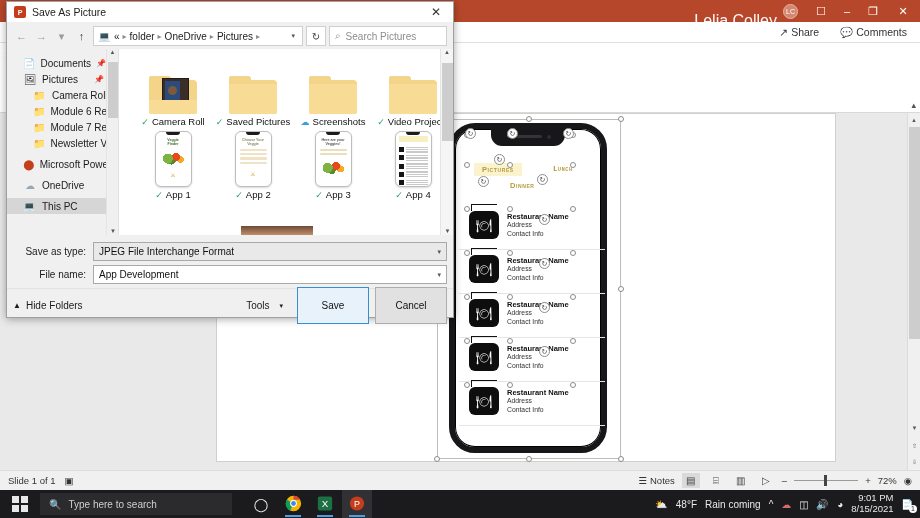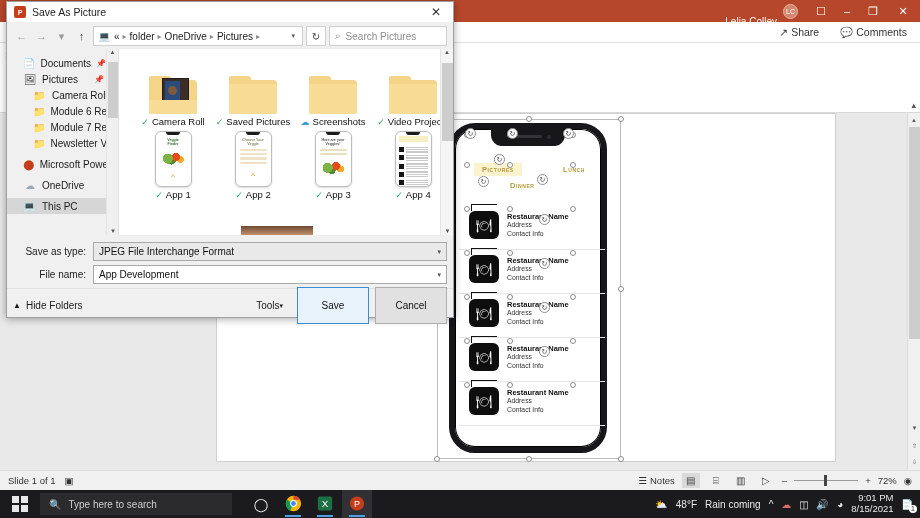--- a/index.html
+++ b/index.html
@@ -13,21 +13,21 @@
   }
 
   
   #ppt { position:absolute; inset:0; background:#f3f2f1; }
 
   .ppt-titlebar {
     position:absolute; left:0; top:0; width:920px; height:22px;
     background:#b7472a; color:#fff;
     display:flex; align-items:center; justify-content:flex-end;
   }
-  .tb-user { font-size:10px; margin-right:6px; opacity:.97;margin-top:20px; }
+  .tb-user { font-size:16px; margin-right:6px; opacity:.97;margin-top:20px; }
   .tb-avatar {
     width:15px; height:15px; border-radius:50%;
     background:#d4866f; color:#fff; font-size:7px;
     display:flex; align-items:center; justify-content:center;
     margin-right:10px; border:1px solid #e7b4a4;
   }
   .tb-btn {
     width:26px; height:22px; display:flex; align-items:center;
     justify-content:center; font-size:11px; color:#fff;
   }
@@ -117,21 +117,21 @@
            width:74px; height:17px; background:#17171a; border-radius:0 0 11px 11px; }
   .notch .spk { position:absolute; left:50%; transform:translateX(-50%); top:6px;
                 width:28px; height:3px; background:#33333a; border-radius:2px; }
   .notch .cam { position:absolute; right:14px; top:6px; width:4px; height:4px;
                 border-radius:50%; background:#2c2c34; }
 
   .meals { position:absolute; left:0; top:26px; width:100%; height:44px; }
   .meal { position:absolute; font-size:7.5px; letter-spacing:.6px; color:#b59a3c;
           font-variant:small-caps; font-weight:bold; }
   .meal.bf { left:19px; top:8px; background:#fbf3cd; padding:2px 8px; }
-  .meal.ln { left:108px; top:10px; }
+  .meal.ln { left:98px; top:10px;font-family:Liberation Mono, monospace; }
   .meal.dn { left:55px; top:26px; }
 
   .rest-row { position:absolute; left:14px; width:132px; height:42px; }
   .rest-ico { position:absolute; left:0; top:4px; width:30px; height:28px;
               background:#0e0e0e; border-radius:6px; display:flex;
               align-items:center; justify-content:center; color:#fff; font-size:13px; }
   .rest-hanger { position:absolute; left:2px; top:-3px; width:26px; height:7px;
                  border-left:1.4px solid #111; border-top:1.4px solid #111; }
   .rest-txt { position:absolute; left:38px; top:2px; }
   .rest-name { font-size:7.5px; font-weight:bold; color:#111; line-height:1.25; }
@@ -287,21 +287,21 @@
             border:1px solid #a9a9a9; display:flex; align-items:center;
             padding:0 5px; font-size:10px; color:#111; }
   .finput.grey { background:#e9e9e9; }
   .fcaret { margin-left:auto; font-size:7px; color:#555; }
 
   .dlg-footer { display:flex; align-items:center; height:34px; padding:0 6px;
                 border-top:1px solid #e2e2e2; }
   .hide-folders { font-size:10px; color:#1b1b1b; display:flex; align-items:center; gap:5px; }
   .foot-right { margin-left:auto; display:flex; align-items:center; gap:6px; }
   .tools-btn { font-size:10px; color:#1b1b1b; display:flex; align-items:center;
-               padding:0 8px; }
+               gap:10px; padding:0 8px; }
   .btn { width:72px; height:37px; display:flex; align-items:center; justify-content:center;
          font-size:10px; border:1px solid #adadad; background:#e1e1e1; color:#111; }
   .btn.primary { background:#e8f2fb; border:1px solid #3a8ed0; }
 </style>
 </head>
 <body>
 
 <div id="ppt">
 
   <div class="ppt-titlebar">

